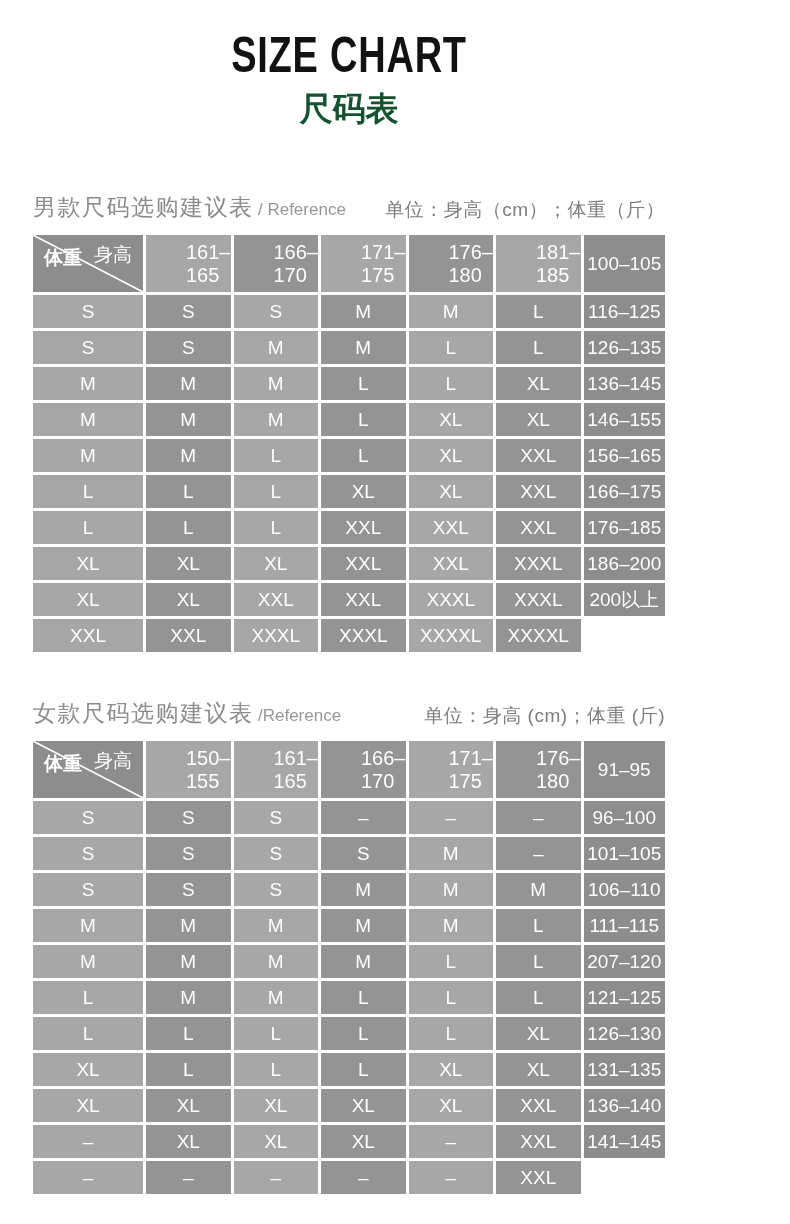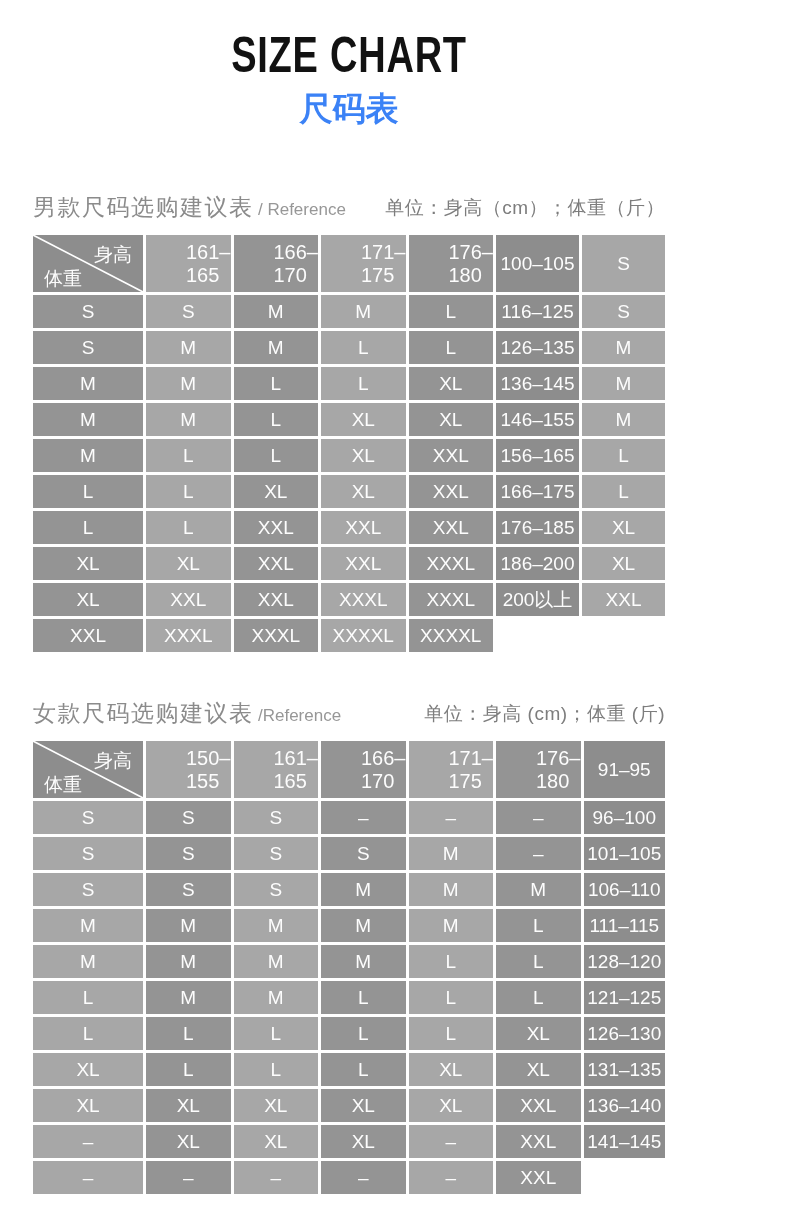--- a/index.html
+++ b/index.html
@@ -9,25 +9,25 @@
     -webkit-font-smoothing:antialiased;
   }
   .page{width:698px;overflow:hidden;}
 
   
   .main-title{margin:30px 0 0;text-align:center;font-size:50px;line-height:1;}
   .main-title .condensed{
     display:inline-block;transform:scaleX(.76);transform-origin:center;
     font-weight:700;letter-spacing:1px;color:#121212;
   }
-  .sub-title{text-align:center;font-size:33px;font-weight:600;color:#3b82f6;margin-top:7px;}
+  .sub-title{text-align:center;font-size:33px;font-weight:600;color:#14532d;margin-top:7px;}
 
   
   .size-section{margin:0 33px;}
-  .section-head{display:flex;justify-content:space-between;align-items:center;margin-bottom:12px;}
+  .section-head{display:flex;justify-content:space-between;align-items:flex-end;margin-bottom:12px;}
   .section-head.men{margin-top:60px;}
   .section-head.women{margin-top:46px;}
   .section-title{font-size:23px;color:#8b8b8b;font-weight:400;letter-spacing:1.5px;}
   .section-ref{font-size:17px;color:#979797;}
   .unit-note{font-size:19px;color:#7d7d7d;letter-spacing:.5px;}
 
   
   .size-table{
     display:grid;
     grid-template-columns:110px repeat(6,1fr);
@@ -38,21 +38,21 @@
   }
   .cell{display:flex;align-items:center;justify-content:center;color:#fdfdfd;}
   .hcell{font-size:20px;padding-left:40px;}
   .bcell{font-size:19px;}
   .lab{background:#8d8d8d;font-size:19px;}
   .cl{background:#a7a7a7;}
   .cd{background:#949494;}
   .corner{background:#8d8d8d;position:relative;overflow:hidden;}
   .corner svg{position:absolute;inset:0;width:100%;height:100%;display:block;}
   .corner .ct{position:absolute;top:7px;right:11px;font-size:19px;color:#fdfdfd;}
-  .corner .cb{position:absolute;bottom:0;left:11px;font-size:19px;color:#fdfdfd;}
+  .corner .cb{position:absolute;bottom:21px;left:11px;font-size:19px;color:#fdfdfd;font-weight:bold;}
 </style>
 </head>
 <body>
 
 <div class="page">
 
   <h1 class="main-title"><span class="condensed">SIZE CHART</span></h1>
   <div class="sub-title">尺码表</div>
 
   <section class="size-section">
@@ -70,20 +70,21 @@
         <svg viewBox="0 0 100 100" preserveAspectRatio="none">
             <line x1="0" y1="0" x2="100" y2="100" stroke="#ffffff" stroke-width="1.6" vector-effect="non-scaling-stroke"></line>
           </svg>
         <span class="ct">身高</span>
         <span class="cb">体重</span>
       </div>
       <div class="cell hcell cl">161–165</div>
       <div class="cell hcell cd">166–170</div>
       <div class="cell hcell cl">171–175</div>
       <div class="cell hcell cd">176–180</div>
+      <div class="cell hcell cl">181–185</div>
 
       <div class="cell lab">100–105</div>
       <div class="cell bcell cl">S</div>
       <div class="cell bcell cd">S</div>
       <div class="cell bcell cl">S</div>
       <div class="cell bcell cd">M</div>
       <div class="cell bcell cl">M</div>
       <div class="cell bcell cd">L</div>
 
       <div class="cell lab">116–125</div>
@@ -217,21 +218,21 @@
       <div class="cell bcell cd">L</div>
 
       <div class="cell lab">111–115</div>
       <div class="cell bcell cl">M</div>
       <div class="cell bcell cd">M</div>
       <div class="cell bcell cl">M</div>
       <div class="cell bcell cd">M</div>
       <div class="cell bcell cl">L</div>
       <div class="cell bcell cd">L</div>
 
-      <div class="cell lab">128–120</div>
+      <div class="cell lab">207–120</div>
       <div class="cell bcell cl">L</div>
       <div class="cell bcell cd">M</div>
       <div class="cell bcell cl">M</div>
       <div class="cell bcell cd">L</div>
       <div class="cell bcell cl">L</div>
       <div class="cell bcell cd">L</div>
 
       <div class="cell lab">121–125</div>
       <div class="cell bcell cl">L</div>
       <div class="cell bcell cd">L</div>

